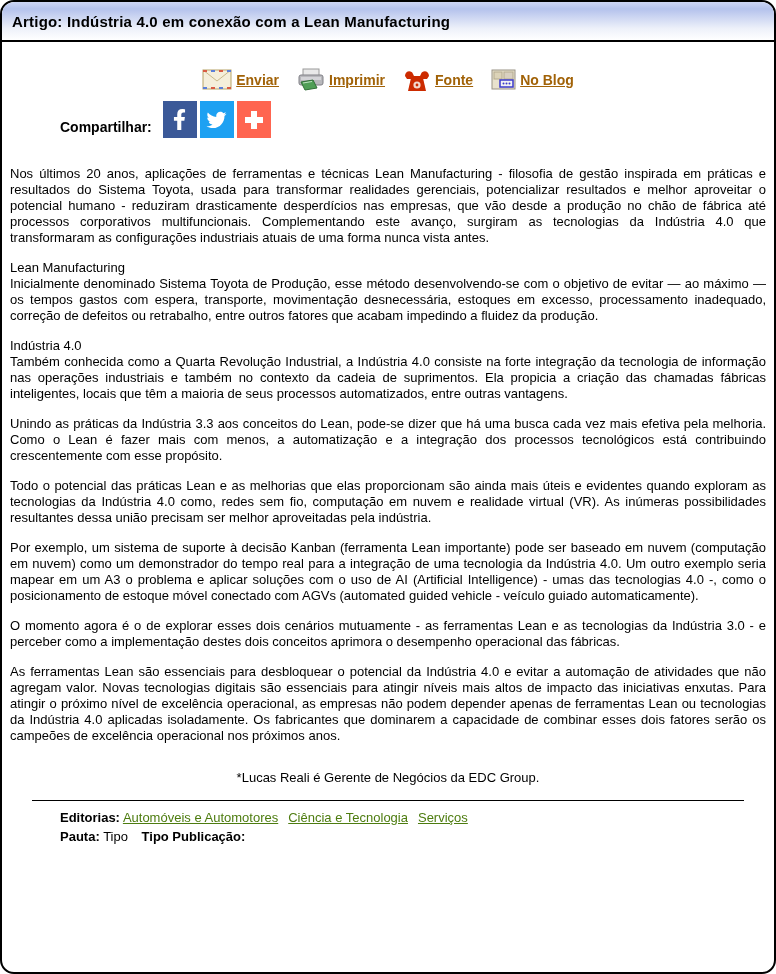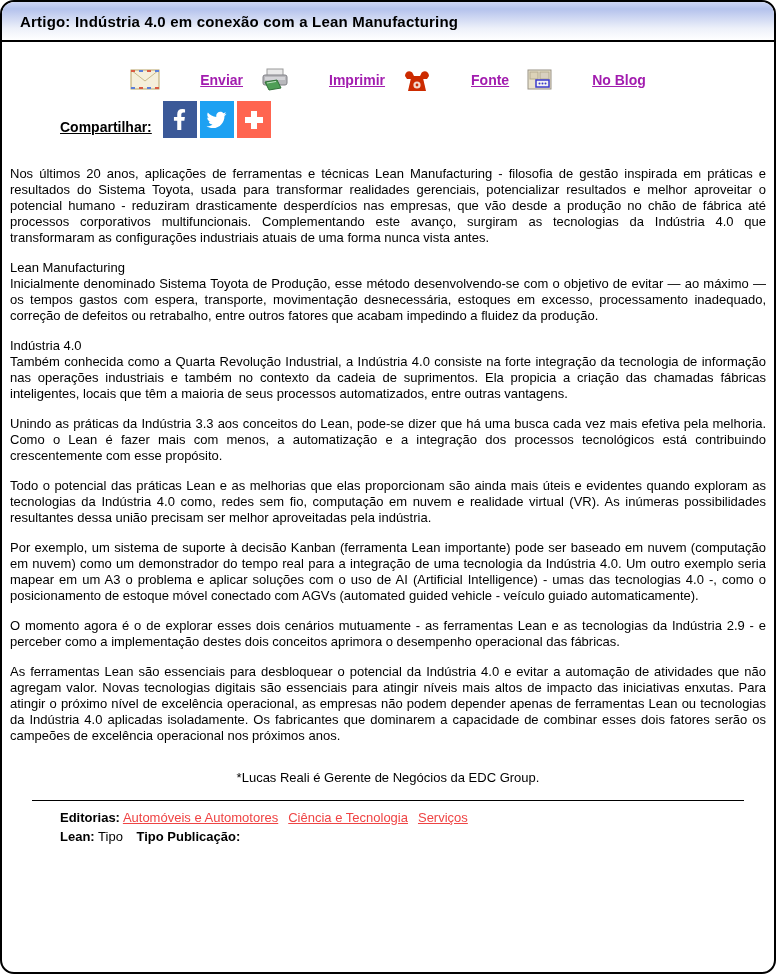--- a/index.html
+++ b/index.html
@@ -8,47 +8,47 @@
     width:776px;height:974px;
     border:2px solid #000;border-radius:14px;
     background:#fff;overflow:hidden;
     font-family:"Liberation Sans", sans-serif;
     color:#000;
   }
   
   .header{
     height:38px;
     display:flex;align-items:center;
-    padding:0 18px;
+    padding:0 10px;
     background:linear-gradient(180deg,#cdd6f4 0%,#b4c2ec 18%,#eef1fa 70%,#ffffff 100%);
     border-bottom:2px solid #000;
     border-radius:12px 12px 0 0;
   }
   .header .title{font-size:15px;font-weight:bold;letter-spacing:.2px;}
   .content{padding:0 8px;}
   
   .actions{
     margin-top:26px;
     display:flex;justify-content:center;align-items:center;gap:18px;
   }
   .action{
     display:flex;align-items:center;gap:4px;
     text-decoration:none;color:#000;cursor:pointer;
   }
   .action svg{display:block;}
   .action .lbl{
-    font-size:14px;font-weight:bold;text-decoration:underline;color:#a21caf;margin-left:36px;
+    font-size:14px;font-weight:bold;text-decoration:underline;color:#a16207;
   }
   
   .share{
     margin:10px 0 0 50px;
     display:flex;align-items:flex-end;gap:3px;
   }
   .share .share-lbl{
-    font-size:14px;font-weight:bold;text-decoration:underline;
+    font-size:14px;font-weight:bold;
     margin-right:8px;padding-bottom:3px;
   }
   .share-btn{
     width:34px;height:37px;border:none;padding:0;cursor:pointer;
     display:flex;align-items:center;justify-content:center;
     color:#fff;
   }
   .share-btn svg{display:block;}
   
   .article{margin-top:28px;font-size:13px;line-height:16px;}
@@ -59,21 +59,21 @@
   }
   .article p.byline{text-align:left;}
   .article p.author-note{margin-top:26px;text-align:center;}
   
   .footer-rule{
     border:none;border-top:1px solid #000;
     margin:6px 22px 7px 22px;height:0;
   }
   .footer{margin-left:50px;font-size:13px;line-height:19px;}
   .footer .bold{font-weight:bold;margin-top:8px;}
-  .footer a{color:#ef4444;text-decoration:underline;margin-right:10px;cursor:pointer;}
+  .footer a{color:#4d7c0f;text-decoration:underline;margin-right:10px;cursor:pointer;}
   .footer-line{white-space:nowrap;}
   .tipo-value{margin-right:10px;}
 </style>
 </head>
 <body>
 
 <div class="page">
 
   <div class="header">
     <span class="title">Artigo: Indústria 4.0 em conexão com a Lean Manufacturing</span>
@@ -169,34 +169,34 @@
 
     <div class="article">
       <p>Nos últimos 20 anos, aplicações de ferramentas e técnicas Lean Manufacturing - filosofia de gestão inspirada em práticas e resultados do Sistema Toyota, usada para transformar realidades gerenciais, potencializar resultados e melhor aproveitar o potencial humano - reduziram drasticamente desperdícios nas empresas, que vão desde a produção no chão de fábrica até processos corporativos multifuncionais. Complementando este avanço, surgiram as tecnologias da Indústria 4.0 que transformaram as configurações industriais atuais de uma forma nunca vista antes.</p>
         <p>Lean Manufacturing
 Inicialmente denominado Sistema Toyota de Produção, esse método desenvolvendo-se com o objetivo de evitar — ao máximo — os tempos gastos com espera, transporte, movimentação desnecessária, estoques em excesso, processamento inadequado, correção de defeitos ou retrabalho, entre outros fatores que acabam impedindo a fluidez da produção.</p>
         <p>Indústria 4.0
 Também conhecida como a Quarta Revolução Industrial, a Indústria 4.0 consiste na forte integração da tecnologia de informação nas operações industriais e também no contexto da cadeia de suprimentos. Ela propicia a criação das chamadas fábricas inteligentes, locais que têm a maioria de seus processos automatizados, entre outras vantagens.</p>
         <p>Unindo as práticas da Indústria 3.3 aos conceitos do Lean, pode-se dizer que há uma busca cada vez mais efetiva pela melhoria. Como o Lean é fazer mais com menos, a automatização e a integração dos processos tecnológicos está contribuindo crescentemente com esse propósito.</p>
         <p>Todo o potencial das práticas Lean e as melhorias que elas proporcionam são ainda mais úteis e evidentes quando exploram as tecnologias da Indústria 4.0 como, redes sem fio, computação em nuvem e realidade virtual (VR). As inúmeras possibilidades resultantes dessa união precisam ser melhor aproveitadas pela indústria.</p>
         <p>Por exemplo, um sistema de suporte à decisão Kanban (ferramenta Lean importante) pode ser baseado em nuvem (computação em nuvem) como um demonstrador do tempo real para a integração de uma tecnologia da Indústria 4.0. Um outro exemplo seria mapear em um A3 o problema e aplicar soluções com o uso de AI (Artificial Intelligence) - umas das tecnologias 4.0 -, como o posicionamento de estoque móvel conectado com AGVs (automated guided vehicle - veículo guiado automaticamente).</p>
-        <p>O momento agora é o de explorar esses dois cenários mutuamente - as ferramentas Lean e as tecnologias da Indústria 2.9 - e perceber como a implementação destes dois conceitos aprimora o desempenho operacional das fábricas.</p>
+        <p>O momento agora é o de explorar esses dois cenários mutuamente - as ferramentas Lean e as tecnologias da Indústria 3.0 - e perceber como a implementação destes dois conceitos aprimora o desempenho operacional das fábricas.</p>
         <p>As ferramentas Lean são essenciais para desbloquear o potencial da Indústria 4.0 e evitar a automação de atividades que não agregam valor. Novas tecnologias digitais são essenciais para atingir níveis mais altos de impacto das iniciativas enxutas. Para atingir o próximo nível de excelência operacional, as empresas não podem depender apenas de ferramentas Lean ou tecnologias da Indústria 4.0 aplicadas isoladamente. Os fabricantes que dominarem a capacidade de combinar esses dois fatores serão os campeões de excelência operacional nos próximos anos.</p>
       <p class="author-note">*Lucas Reali é Gerente de Negócios da EDC Group.</p>
     </div>
 
     <hr class="footer-rule">
 
     <div class="footer">
       <div class="footer-line">
         <span class="bold">Editorias:</span>
         <a>Automóveis e Automotores</a><a>Ciência e Tecnologia</a><a>Serviços</a>
       </div>
       <div class="footer-line">
-        <span class="bold">Lean:</span>
+        <span class="bold">Pauta:</span>
         <span class="tipo-value">Tipo</span>
         <span class="bold">Tipo Publicação:</span>
         <span></span>
       </div>
     </div>
 
   </div>
 </div>
 
 </body></html>

